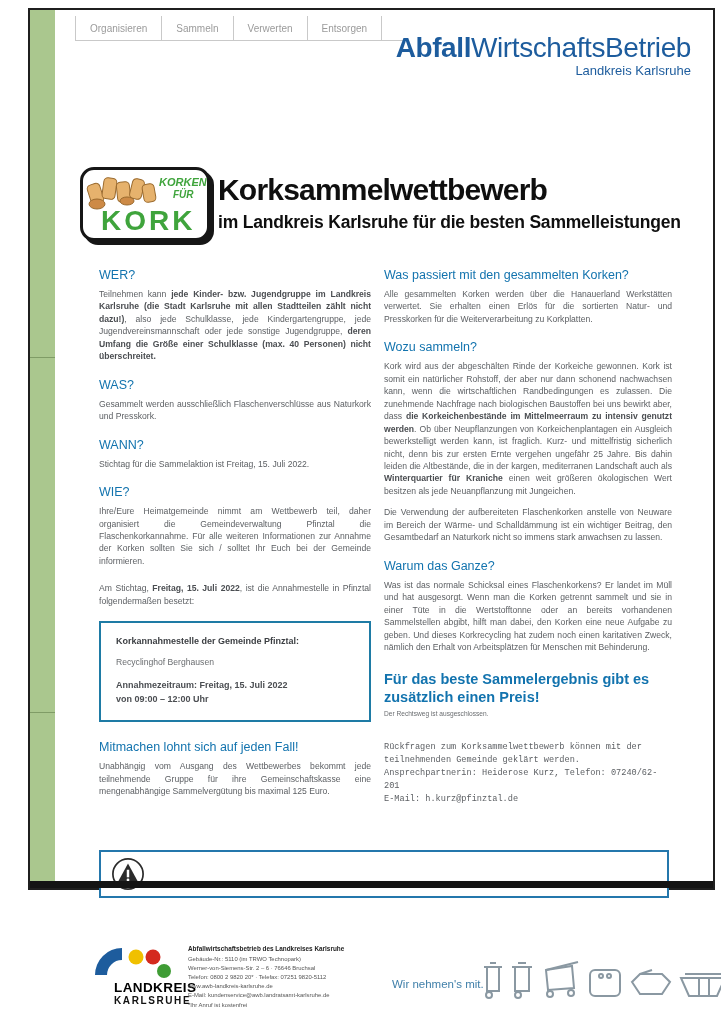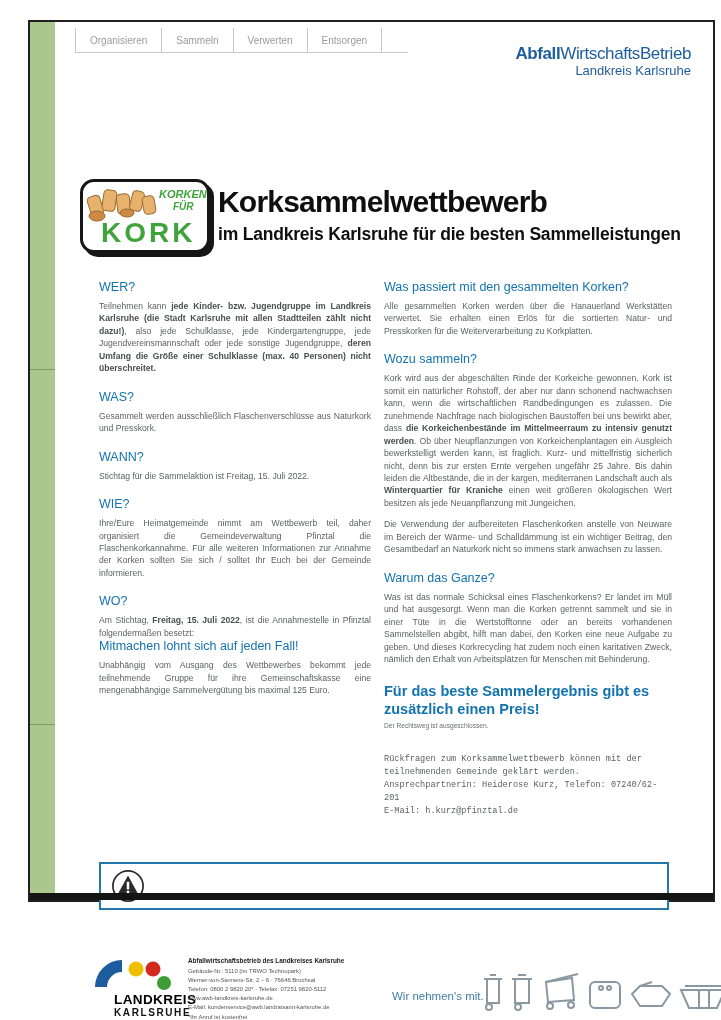--- a/index.html
+++ b/index.html
@@ -1,32 +1,32 @@
 <!DOCTYPE html>
 <html><head>
 <meta charset="utf-8">
 <style>
   html,body{margin:0;padding:0;}
   body{width:721px;height:1020px;background:#ffffff;position:relative;overflow:hidden;
        font-family:"Liberation Sans",sans-serif;-webkit-font-smoothing:antialiased;}
-  .page{position:absolute;left:28px;top:20px;width:687px;height:882px;background:#fff;
+  .page{position:absolute;left:28px;top:8px;width:687px;height:882px;background:#fff;
         border:2px solid #1f1f1f;box-sizing:border-box;}
   .bottom-bar{position:absolute;left:0;bottom:0;width:100%;height:7px;background:#141414;}
   .green-bar{position:absolute;left:0;top:0;bottom:7px;width:25px;background:#aac78e;border-right:2px solid #fff;}
   .fold{position:absolute;left:0;width:25px;height:1px;background:#7f9c66;}
   .fold1{top:347px;} .fold2{top:702px;}
 
   
   .nav{position:absolute;left:45px;top:6px;display:flex;border-bottom:1px solid #c9c9c9;padding-right:26px;}
   .nav>div{padding:7px 14px 6px;font-size:10px;color:#9b9b9b;border-left:1px solid #c9c9c9;cursor:pointer;}
   .nav>div:last-child{border-right:1px solid #c9c9c9;}
 
   
   .brand{position:absolute;right:22px;top:22px;text-align:right;color:#1d5c9d;}
-  .brand-main{font-size:17px;letter-spacing:-0.4px;white-space:nowrap;}
+  .brand-main{font-size:28px;letter-spacing:-0.4px;white-space:nowrap;}
   .brand-main .bb{font-weight:700;}
   .brand-sub{font-size:13px;margin-top:-1px;}
 
   
   .kork-logo{position:absolute;left:50px;top:157px;width:130px;height:74px;background:#fff;
              border:3px solid #161616;border-radius:14px;box-shadow:4px 4px 0 #161616;box-sizing:border-box;overflow:hidden;}
 
   .title{position:absolute;left:188px;top:163px;font-size:30px;font-weight:700;color:#0f0f0f;letter-spacing:-0.8px;}
   .subtitle{position:absolute;left:188px;top:202px;font-size:17.5px;font-weight:700;color:#0f0f0f;letter-spacing:-0.2px;}
 
@@ -118,24 +118,31 @@
     </div>
     <div class="sec">
       <div class="h">WANN?</div>
       <p class="p"><span>Stichtag für die Sammelaktion ist Freitag, 15. Juli 2022.</span></p>
     </div>
     <div class="sec">
       <div class="h">WIE?</div>
       <p class="p"><span>Ihre/Eure Heimatgemeinde nimmt am Wettbewerb teil, daher organisiert die Gemeindeverwaltung Pfinztal die Flaschenkorkannahme. Für alle weiteren Informationen zur Annahme der Korken sollten Sie sich / solltet Ihr Euch bei der Gemeinde informieren.</span></p>
     </div>
     <div class="sec" style="margin-bottom:0;">
-      <div class="h">WO?</div>
       <p class="p"><span>Am Stichtag, </span><span class="b">Freitag, 15. Juli 2022</span><span>, ist die Annahmestelle in Pfinztal folgendermaßen besetzt:</span></p>
     </div>
 
+    <div class="info-box">
+      <div class="box-title">Korkannahmestelle der Gemeinde Pfinztal:</div>
+      <div class="box-line">Recyclinghof Berghausen</div>
+      <div class="box-bold">
+        <div>Annahmezeitraum: Freitag, 15. Juli 2022</div>
+        <div>von 09:00 – 12:00 Uhr</div>
+      </div>
+    </div>
 
     <div class="sec">
       <div class="h">Mitmachen lohnt sich auf jeden Fall!</div>
       <p class="p"><span>Unabhängig vom Ausgang des Wettbewerbes bekommt jede teilnehmende Gruppe für ihre Gemeinschaftskasse eine mengenabhängige Sammelvergütung bis maximal 125 Euro.</span></p>
     </div>
   </div>
 
   <div class="col-right">
     <div class="sec">
       <div class="h">Was passiert mit den gesammelten Korken?</div>

